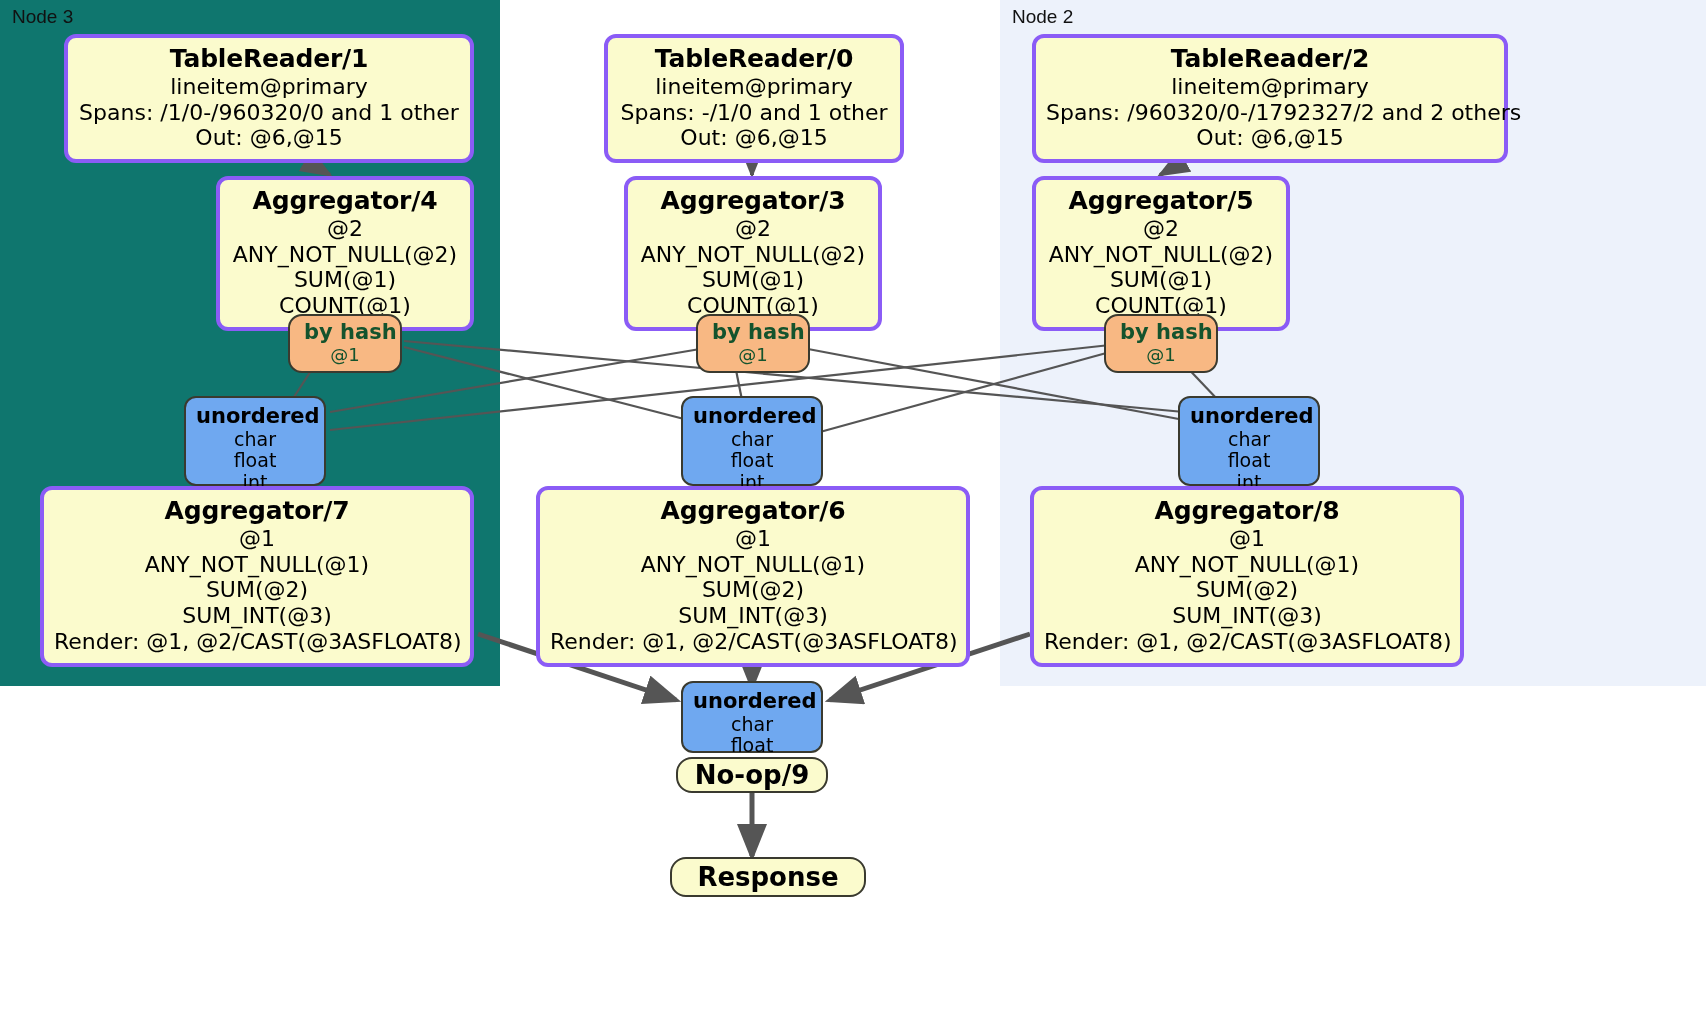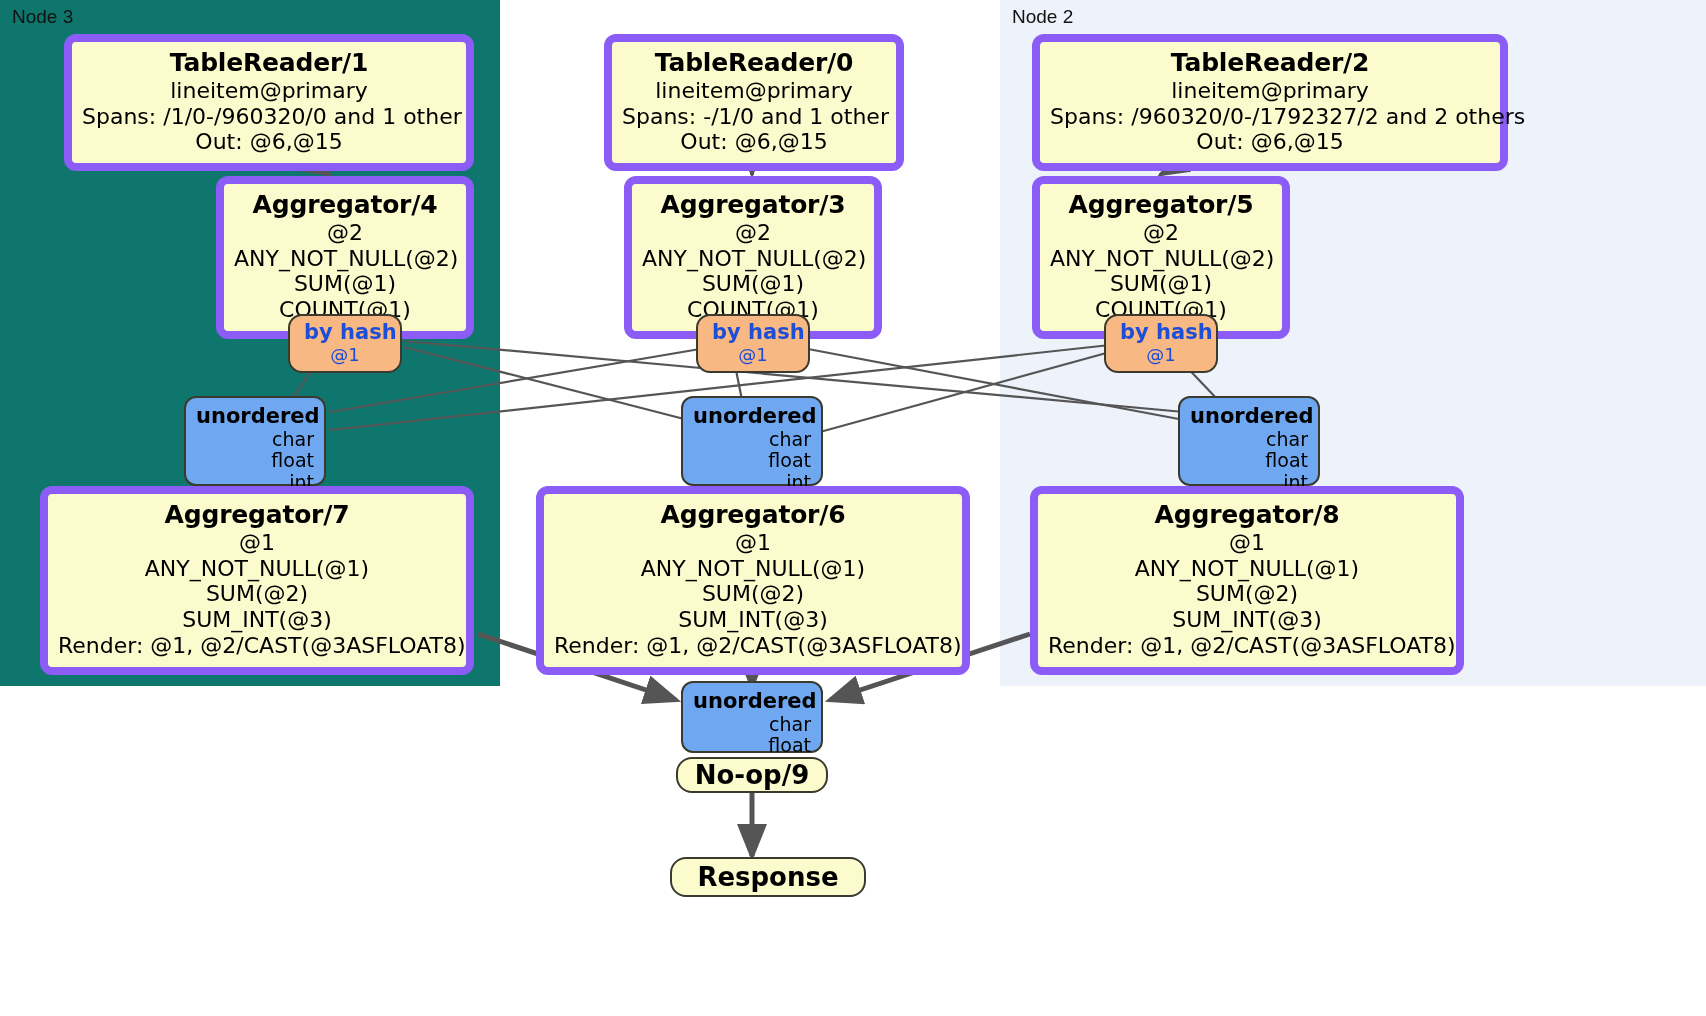--- a/index.html
+++ b/index.html
@@ -39,21 +39,21 @@
     width: 1706px;
     height: 1016px;
     pointer-events: none;
   }
 
   
   .proc-box {
     position: absolute;
     box-sizing: border-box;
     background: #fbfbcd;
-    border: 8px solid #8b5cf6;
+    border: 4px solid #8b5cf6;
     border-radius: 12px;
     text-align: center;
     color: #000000;
     padding: 6px 10px 8px 10px;
     line-height: 1.14;
     white-space: nowrap;
   }
   .proc-title {
     font-weight: bold;
     font-size: 25px;
@@ -65,41 +65,41 @@
     line-height: 1.17;
   }
 
   .hash-box {
     position: absolute;
     box-sizing: border-box;
     background: #f8b883;
     border: 2px solid #3a3a2f;
     border-radius: 14px;
     text-align: center;
-    color: #1d4ed8;
+    color: #14532d;
     padding: 4px 14px 6px 14px;
     white-space: nowrap;
   }
   .hash-title {
     font-weight: bold;
     font-size: 21px;
     line-height: 1.18;
   }
   .hash-line {
     font-size: 18px;
     line-height: 1.1;
   }
 
   .router-box {
     position: absolute;
     box-sizing: border-box;
     background: #6fa8f0;
     border: 2px solid #3a3a2f;
     border-radius: 12px;
-    text-align: right;
+    text-align: center;
     color: #000000;
     padding: 6px 10px 8px 10px;
     white-space: nowrap;
   }
   .router-title {
     font-weight: bold;
     font-size: 21px;
     line-height: 1.2;
   }
   .router-line {

